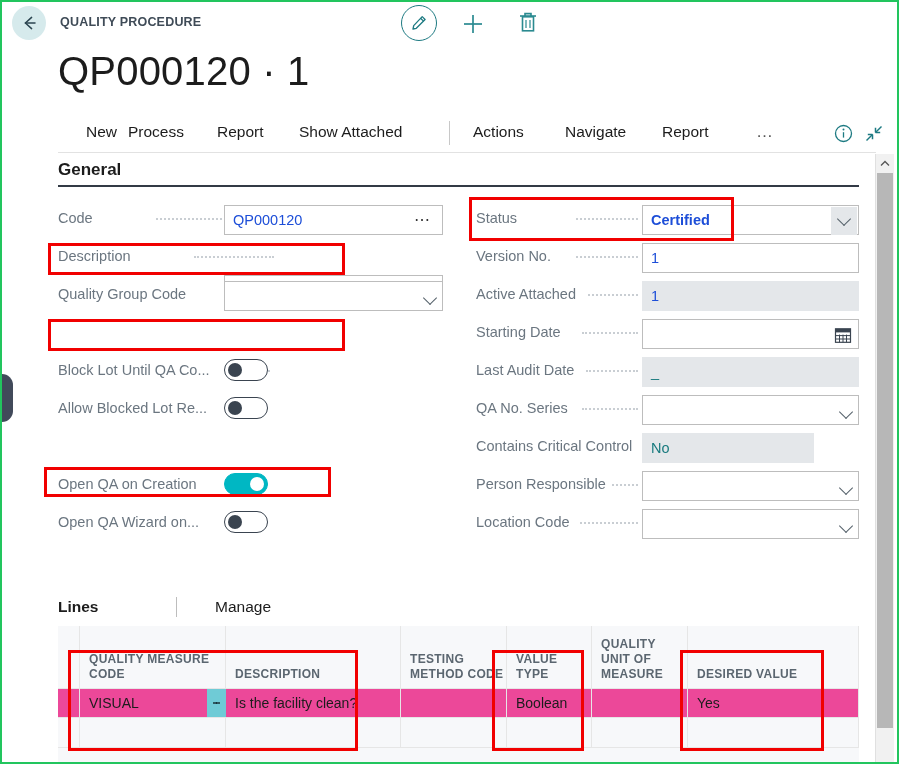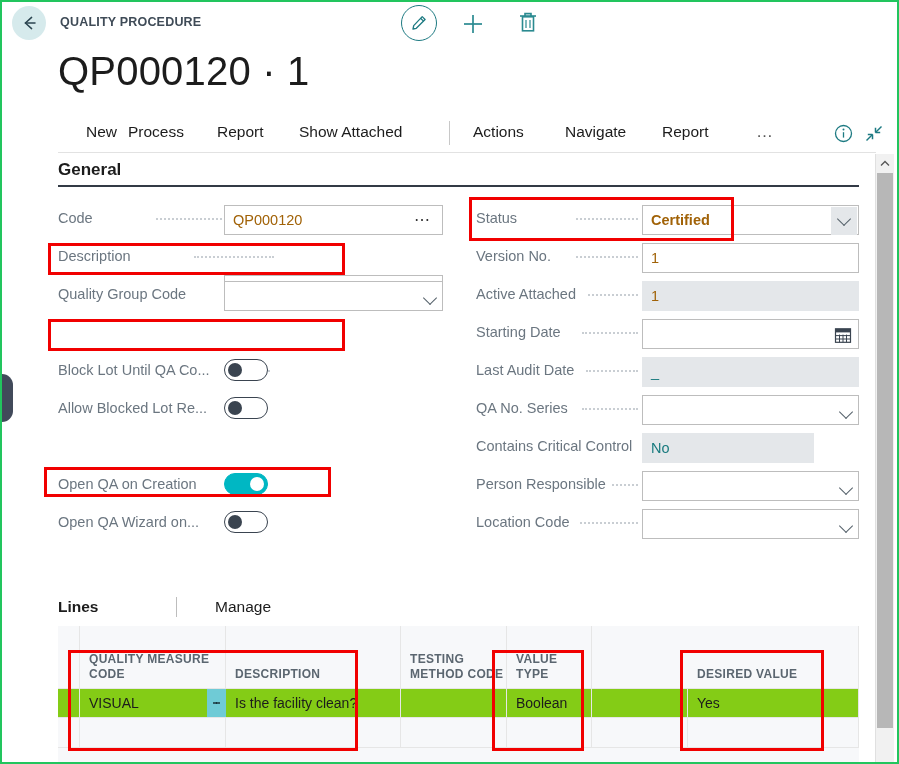--- a/index.html
+++ b/index.html
@@ -94,21 +94,21 @@
     position: absolute; top: 13px; height: 1px;
     border-top: 2px dotted #c9ced3;
   }
   .f-input {
     position: absolute; top: 0; height: 30px;
     border: 1px solid #bdbdbd; background: #ffffff; box-sizing: border-box;
   }
   .f-input.readonly { border-color: transparent; background: #e4e7ea; }
   .f-input .val {
     position: absolute; left: 8px; top: 6px;
-    font-size: 14.5px; color: #a16207; white-space: nowrap;
+    font-size: 14.5px; color: #1d4ed8; white-space: nowrap;
   }
   .f-input .val.bold { font-weight: bold; }
   .f-input .val.teal { color: #187a7e; }
   .chev {
     position: absolute; right: 7px; top: 11px;
     width: 9px; height: 9px;
     border-right: 1.6px solid #55616b; border-bottom: 1.6px solid #55616b;
     transform: rotate(45deg);
   }
   .chev-boxed {
@@ -167,21 +167,21 @@
   .gcell { position: absolute; box-sizing: border-box; }
   .ghead {
     font-size: 12px; font-weight: bold; color: #5b6670;
     letter-spacing: .3px; line-height: 15px;
     border-right: 1px solid #e6e6e6;
     background: #f7f8fa;
     padding-left: 9px;
     display: flex; align-items: flex-end; padding-bottom: 6px;
   }
   .grow-cell {
-    background: #84cc16; border-right: 1px solid #e6e6e6;
+    background: #ec4899; border-right: 1px solid #e6e6e6;
     border-top: 1px solid #e6e6e6; border-bottom: 1px solid #e6e6e6;
     font-size: 14px; color: #1c1c1c;
     display: flex; align-items: center; padding-left: 9px;
   }
   .grow-cell.blank2 {
     background: #f7f8fa; border-bottom: 1px solid #e6e6e6;
     border-top: none;
   }
   .kebab {
     position: absolute; width: 19px; height: 28px; background: #6fcbd6;
@@ -454,20 +454,21 @@
       <div class="lines-tab" style="left:157px;">Manage</div>
     </div>
 
     <div class="grid">
 
       <div class="gcell ghead" style="left:0px;   top:0; width:22px;  height:62px; padding-left:0;"></div>
       <div class="gcell ghead" style="left:22px;  top:0; width:146px; height:62px;">QUALITY MEASURE CODE</div>
       <div class="gcell ghead" style="left:168px; top:0; width:175px; height:62px;">DESCRIPTION</div>
       <div class="gcell ghead" style="left:343px; top:0; width:106px; height:62px;">TESTING METHOD CODE</div>
       <div class="gcell ghead" style="left:449px; top:0; width:85px;  height:62px;">VALUE TYPE</div>
+      <div class="gcell ghead" style="left:534px; top:0; width:96px;  height:62px;">QUALITY UNIT OF MEASURE</div>
       <div class="gcell ghead" style="left:630px; top:0; width:171px; height:62px;">DESIRED VALUE</div>
 
       <div class="gcell grow-cell" style="left:0px;   top:62px; width:22px;  height:30px; padding-left:0;"></div>
       <div class="gcell grow-cell" style="left:22px;  top:62px; width:146px; height:30px;">VISUAL</div>
       <div class="kebab" style="left:149px; top:63px;">
           <b></b>
           <b></b>
           <b></b>
         </div>
       <div class="gcell grow-cell" style="left:168px; top:62px; width:175px; height:30px;">Is the facility clean?</div>

